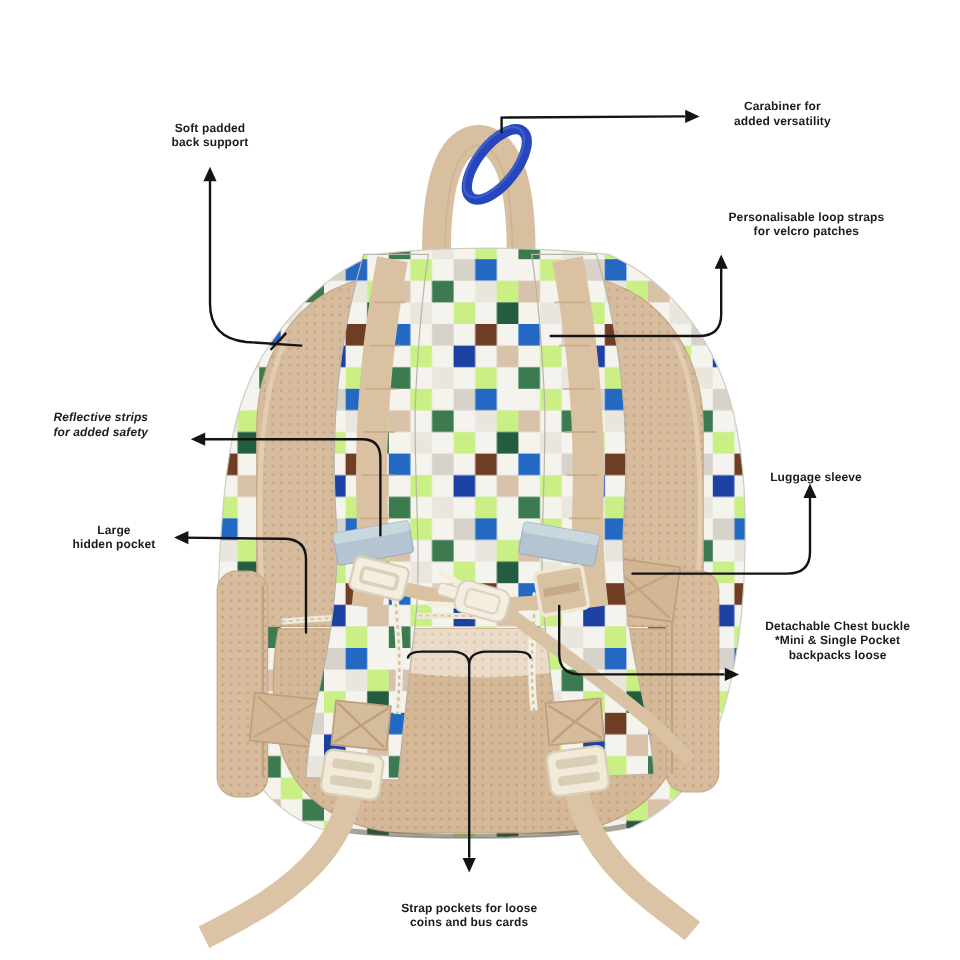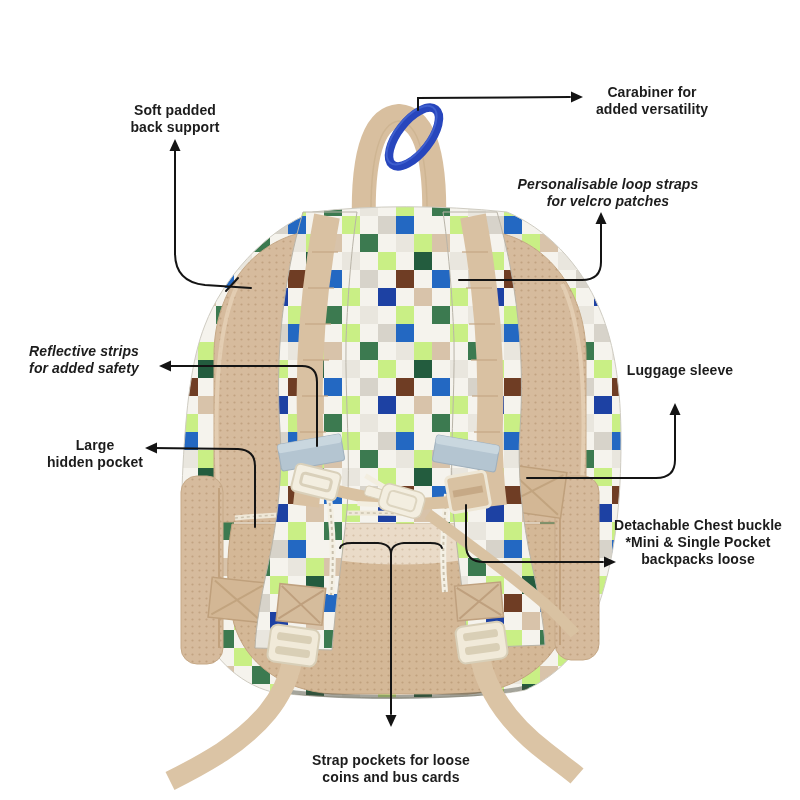--- a/index.html
+++ b/index.html
@@ -3,21 +3,21 @@
 <meta charset="utf-8">
 <style>
   html,body{margin:0;padding:0;background:#ffffff;}
   .stage{
     position:relative;width:800px;height:800px;background:#ffffff;overflow:hidden;
     font-family:"Liberation Sans", sans-serif;
   }
   .scene{position:absolute;left:0;top:0;width:800px;height:800px;}
   .label{
     position:absolute;transform:translateX(-50%);
-    text-align:center;color:#1c1c1c;font-size:14px;font-weight:700;
+    text-align:center;color:#1c1c1c;font-size:10px;font-weight:700;
     line-height:1.2;letter-spacing:0.1px;white-space:nowrap;
   }
   .label span{display:block;}
 </style>
 </head>
 <body>
 
 <div class="stage">
 
   <svg class="scene" viewBox="0 0 800 800" aria-hidden="true">
@@ -211,36 +211,36 @@
   <div class="label" style="left:175px;top:102px;">
     <span>Soft padded</span>
     <span>back support</span>
   </div>
 
   <div class="label" style="left:652px;top:84px;">
     <span>Carabiner for</span>
     <span>added versatility</span>
   </div>
 
-  <div class="label" style="left:608px;top:176px;font-style:italic;">
+  <div class="label" style="left:672px;top:176px;">
     <span>Personalisable loop straps</span>
     <span>for velcro patches</span>
   </div>
 
   <div class="label" style="left:84px;top:343px;font-style:italic;">
     <span>Reflective strips</span>
     <span>for added safety</span>
   </div>
 
   <div class="label" style="left:95px;top:437px;">
     <span>Large</span>
     <span>hidden pocket</span>
   </div>
 
-  <div class="label" style="left:680px;top:362px;">
+  <div class="label" style="left:680px;top:393px;">
     <span>Luggage sleeve</span>
   </div>
 
   <div class="label" style="left:698px;top:517px;">
     <span>Detachable Chest buckle</span>
     <span>*Mini &amp; Single Pocket</span>
     <span>backpacks loose</span>
   </div>
 
   <div class="label" style="left:391px;top:730px;margin-top:22px;">

